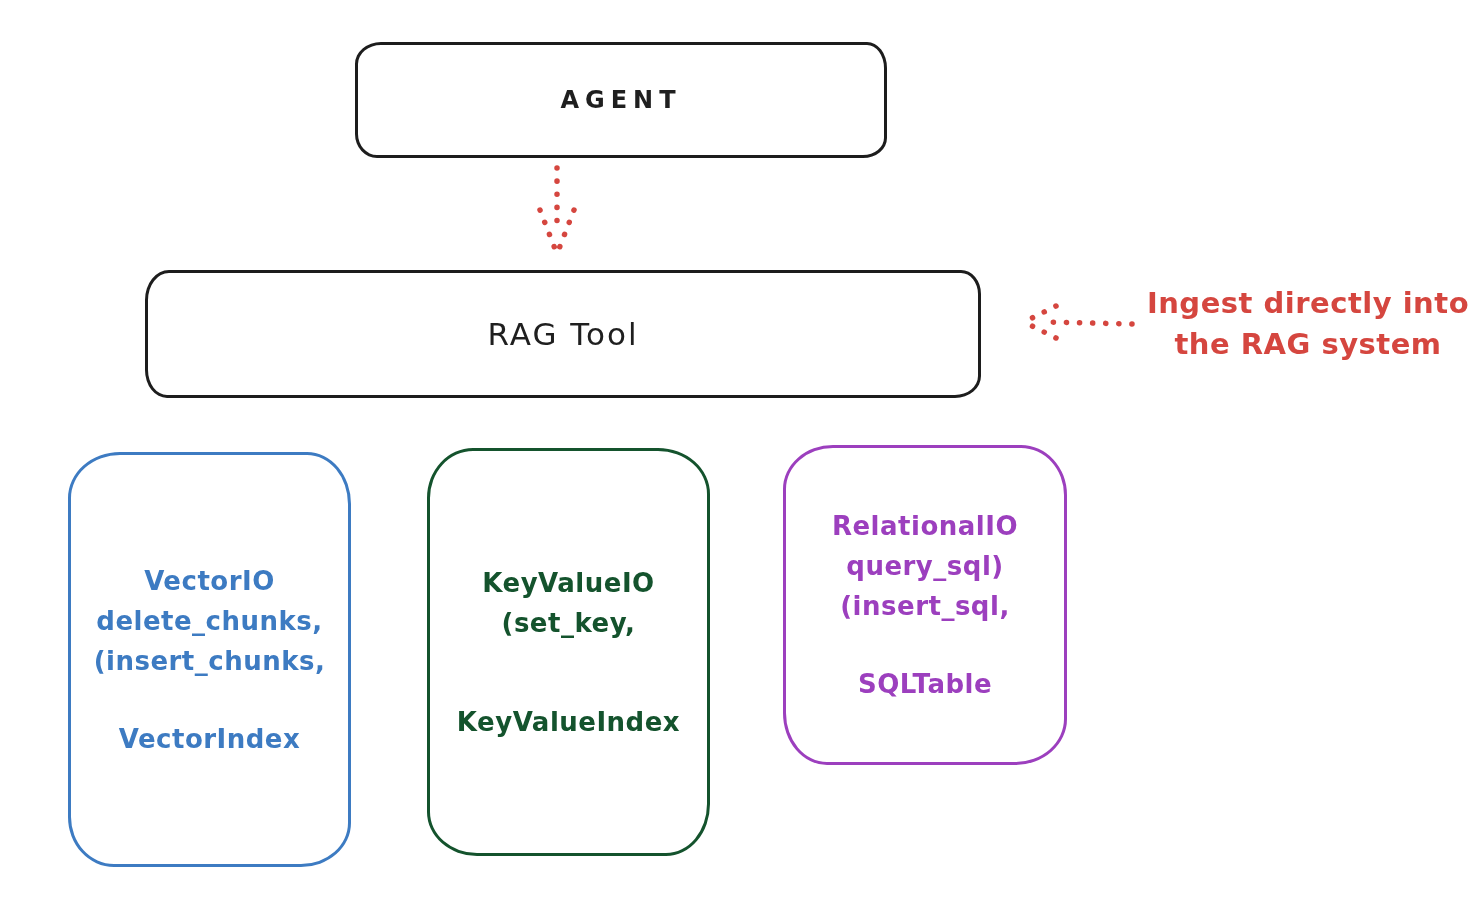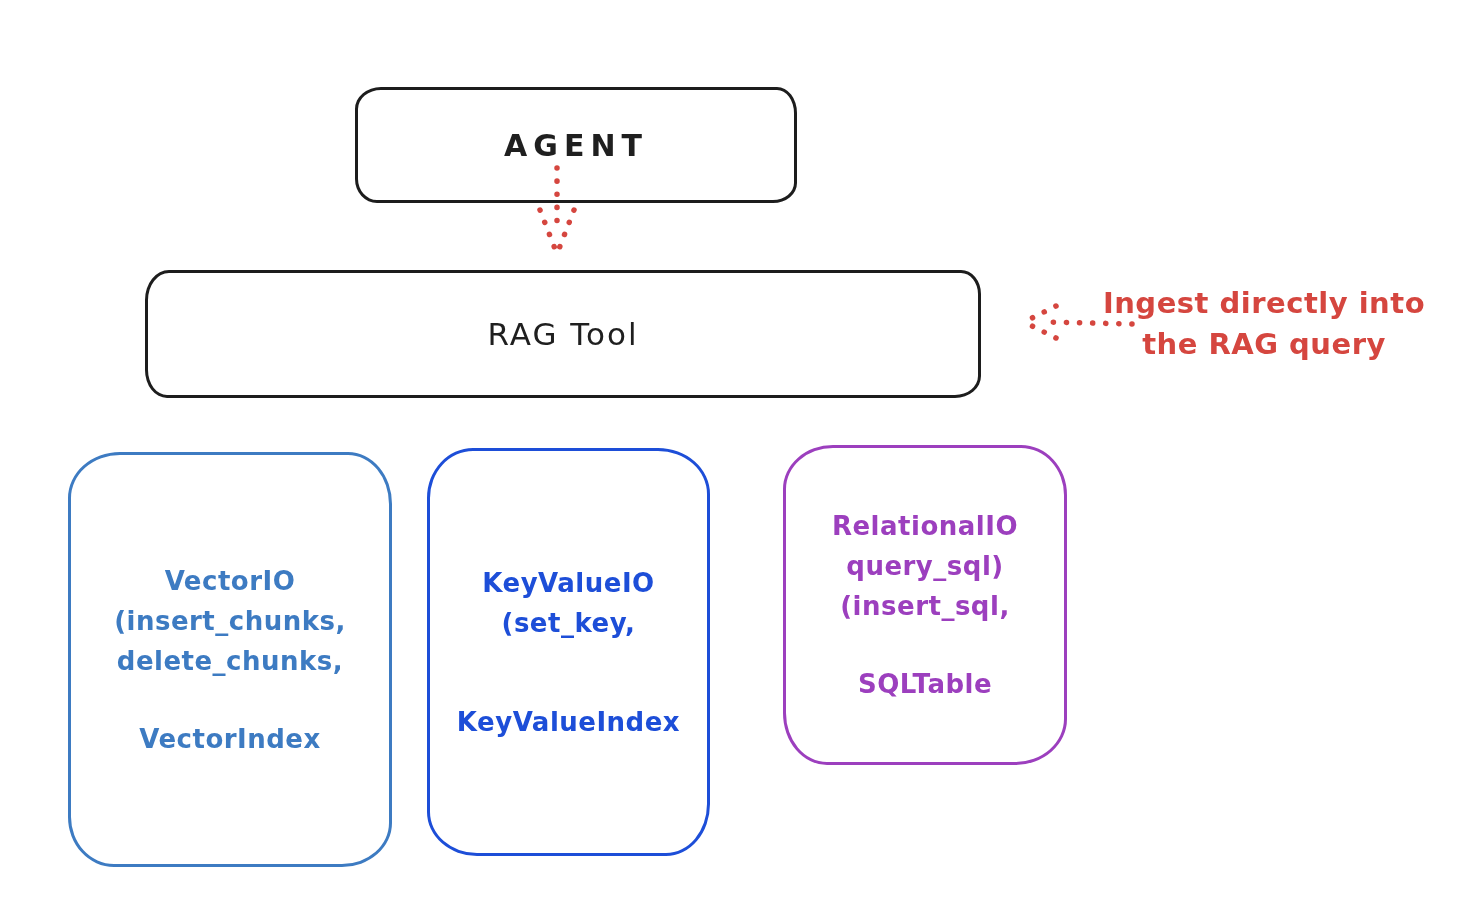--- a/index.html
+++ b/index.html
@@ -17,23 +17,23 @@
     position: absolute;
     border: 3.5px solid #1d1d1d;
     background: #ffffff;
     display: flex;
     align-items: center;
     justify-content: center;
     color: #1f1f1f;
     box-sizing: border-box;
   }
   #agent-box {
-    left: 355px; top: 42px; width: 442px; height: 116px;
+    left: 355px; top: 42px; width: 532px; height: 116px;
     border-radius: 26px 20px 24px 22px / 22px 26px 20px 24px;
-    font-size: 30px; font-weight: 700; letter-spacing: 6px; margin-top: 45px;
+    font-size: 24px; font-weight: 700; letter-spacing: 6px;
   }
   #rag-box {
     left: 145px; top: 270px; width: 836px; height: 128px;
     border-radius: 24px 20px 26px 22px / 30px 24px 22px 28px;
     font-size: 31px; font-weight: 500; letter-spacing: 2px;
   }
 
   
   .io-box {
     position: absolute;
@@ -43,42 +43,42 @@
     display: flex;
     flex-direction: column;
     align-items: center;
     justify-content: center;
     text-align: center;
     font-size: 26px;
     font-weight: 700;
     letter-spacing: 0.5px;
   }
   #vector-box {
-    left: 68px;  top: 452px; width: 324px; height: 415px;
+    left: 68px;  top: 452px; width: 283px; height: 415px;
     border-radius: 52px 44px 50px 46px / 46px 52px 44px 50px;
   }
   #keyvalue-box {
     left: 427px; top: 448px; width: 283px; height: 408px;
     border-radius: 46px 52px 44px 50px / 50px 46px 52px 44px;
   }
   #relational-box {
     left: 783px; top: 445px; width: 284px; height: 320px;
     border-radius: 50px 46px 52px 44px / 44px 50px 46px 52px;
   }
   .io-lines span { display: block; line-height: 40px; }
   .io-index { display: block; margin-top: 38px; line-height: 40px; }
 
   
   .arrow { position: absolute; }
   .arrow svg line { stroke: currentColor; stroke-width: 5.5; stroke-linecap: round; stroke-dasharray: 0.1 13; }
 
   
   #ingest-note {
     position: absolute;
-    left: 1092px; top: 283px; width: 344px;
+    left: 1136px; top: 283px; width: 344px;
     text-align: center;
     font-size: 29px;
     font-weight: 700;
     line-height: 41px;
     letter-spacing: 0.5px;
   }
   #ingest-note span { display: block; }
 </style>
 </head>
 <body>
@@ -104,33 +104,33 @@
   <div class="arrow" style="left: 1012px; top: 298px; color: rgb(213, 70, 63);">
     <svg width="126" height="48" viewBox="0 0 126 48">
       <line x1="120" y1="26" x2="36" y2="24"></line>
       <line x1="44" y1="8" x2="12" y2="24"></line>
       <line x1="44" y1="40" x2="12" y2="24"></line>
     </svg>
   </div>
 
   <div id="ingest-note" style="color: rgb(213, 70, 63);">
     <span>Ingest directly into</span>
-    <span>the RAG query</span>
+    <span>the RAG system</span>
   </div>
 
   <div id="vector-box" class="io-box" style="color: rgb(61, 123, 194);">
     <div class="io-lines">
       <span>VectorIO</span>
+      <span>delete_chunks,</span>
       <span>(insert_chunks,</span>
-      <span>delete_chunks,</span>
     </div>
     <span class="io-index">VectorIndex</span>
   </div>
 
-  <div id="keyvalue-box" class="io-box" style="color: #1d4ed8; gap: 21px;">
+  <div id="keyvalue-box" class="io-box" style="color: #14532d; gap: 21px;">
     <div class="io-lines">
       <span>KeyValueIO</span>
       <span>(set_key,</span>
     </div>
     <span class="io-index">KeyValueIndex</span>
   </div>
 
   <div id="relational-box" class="io-box" style="color: rgb(156, 63, 190);">
     <div class="io-lines">
       <span>RelationalIO</span>

